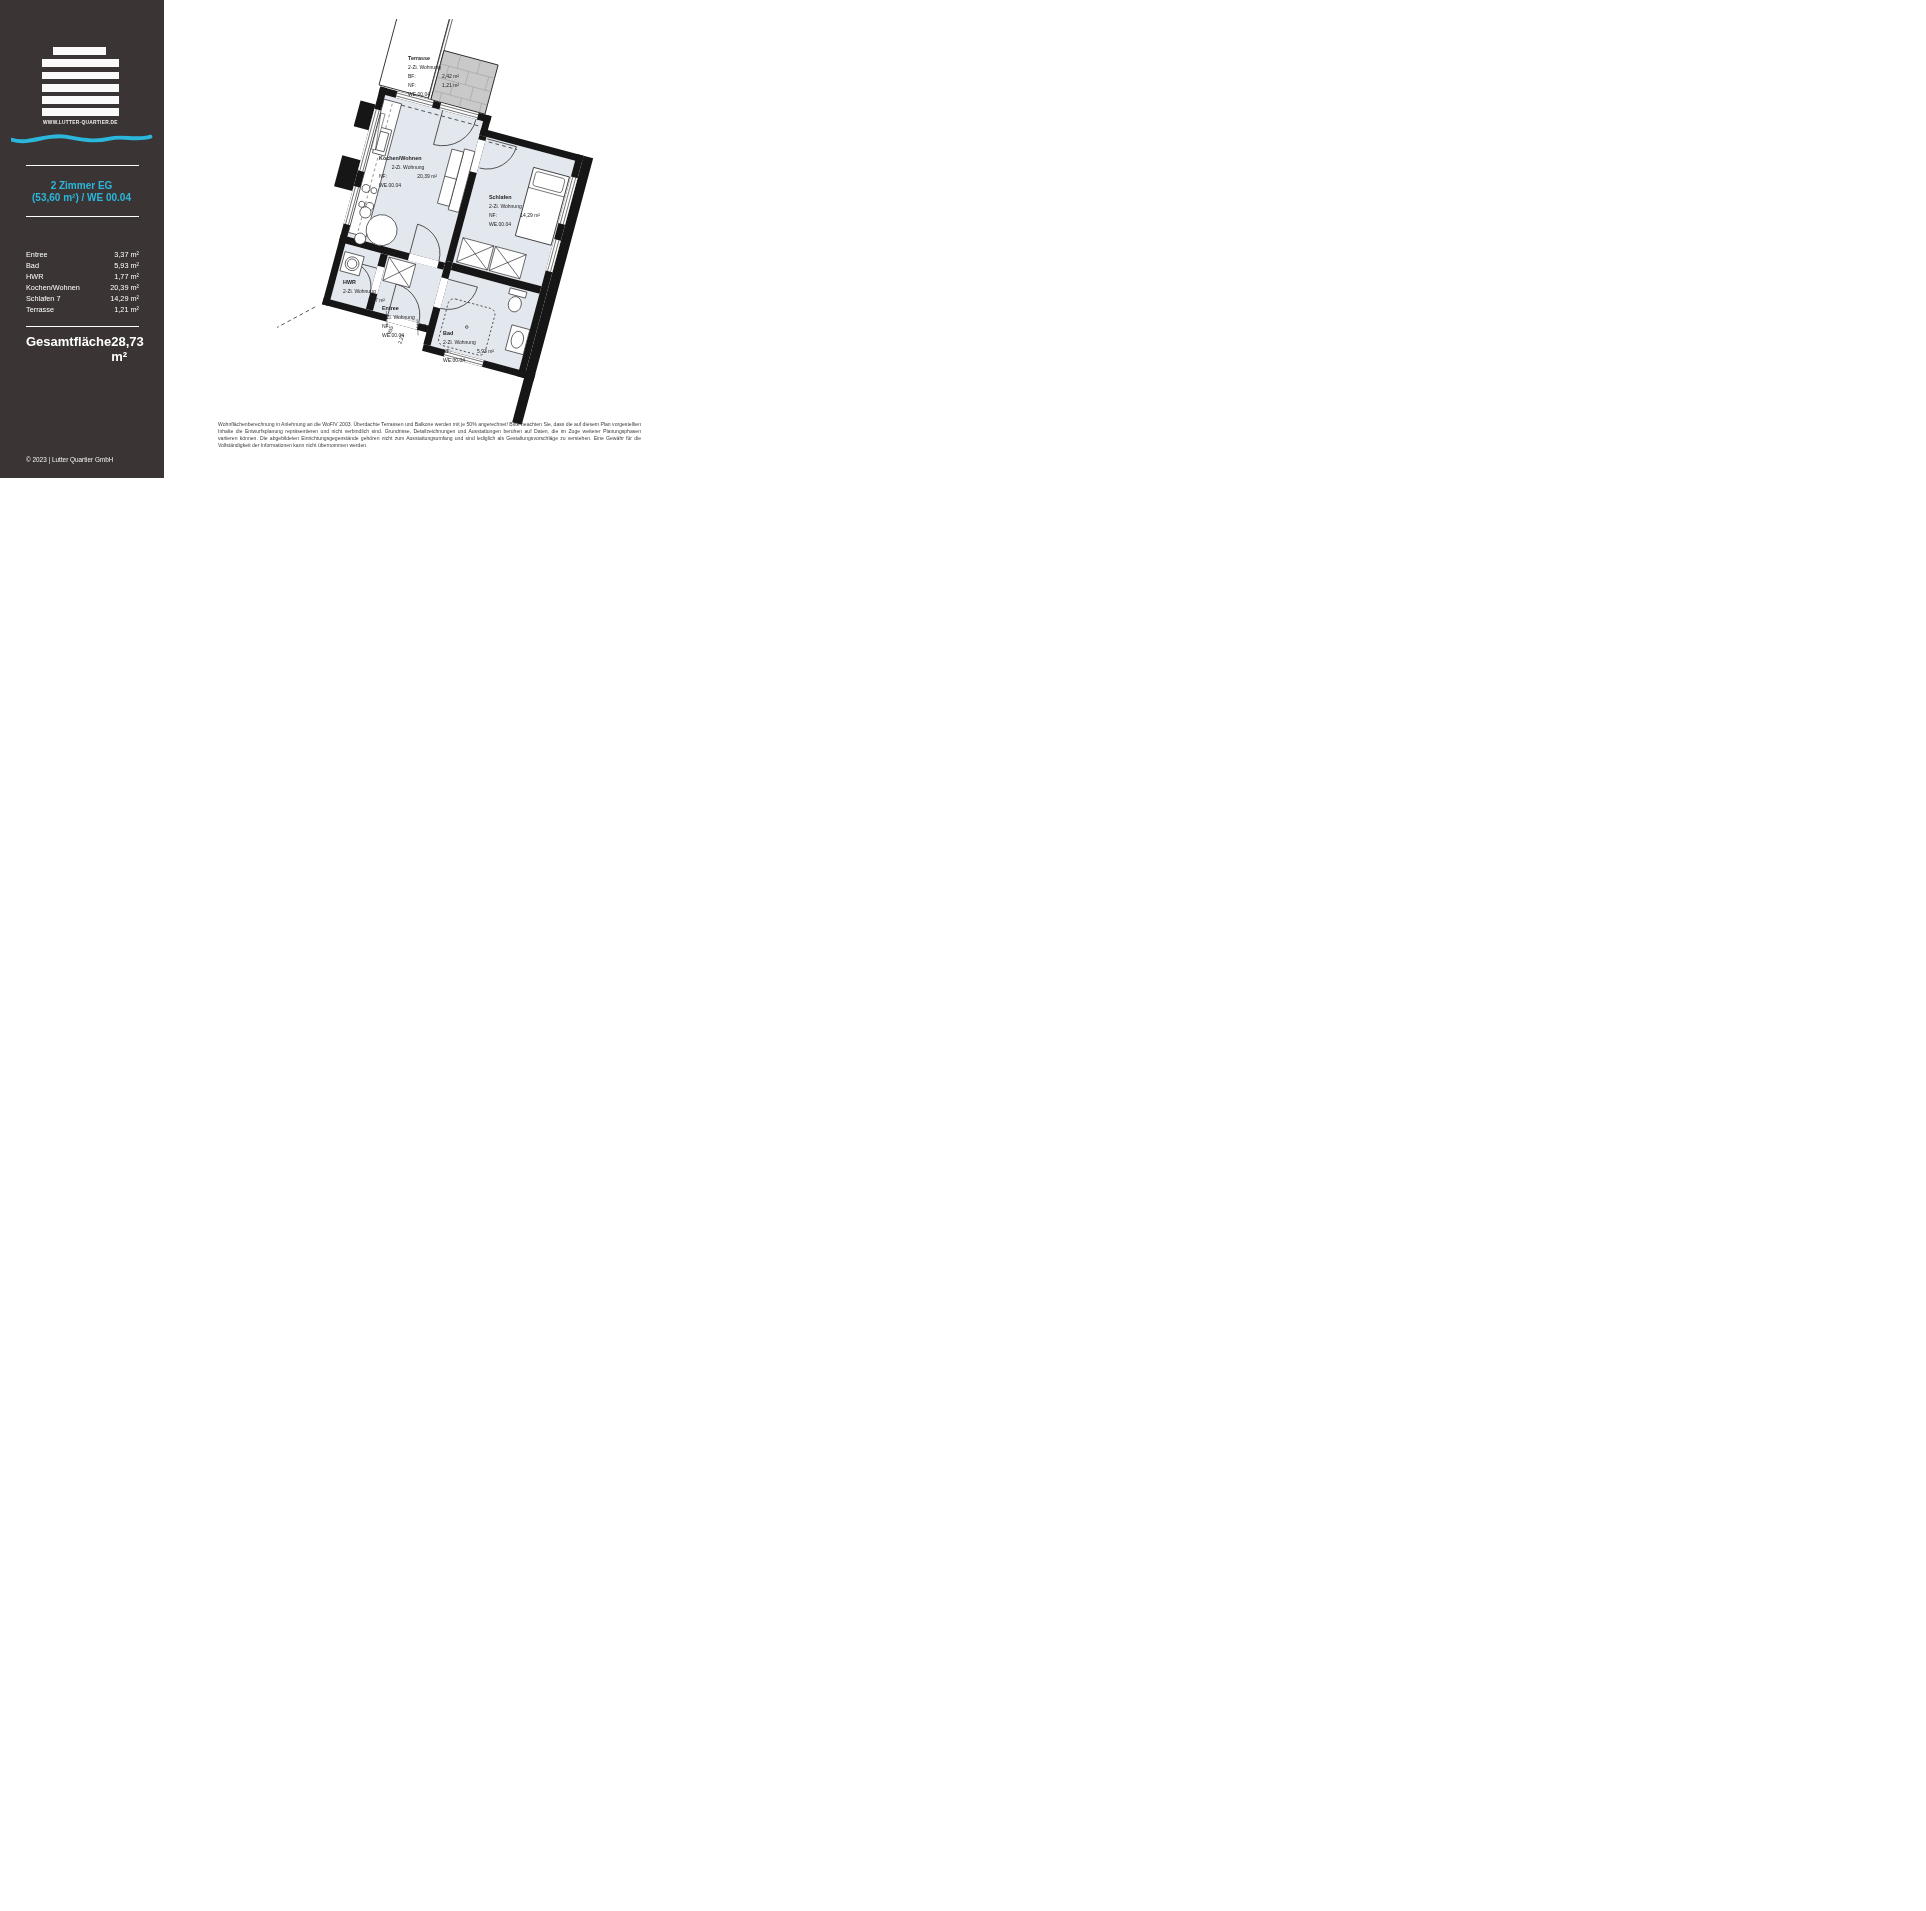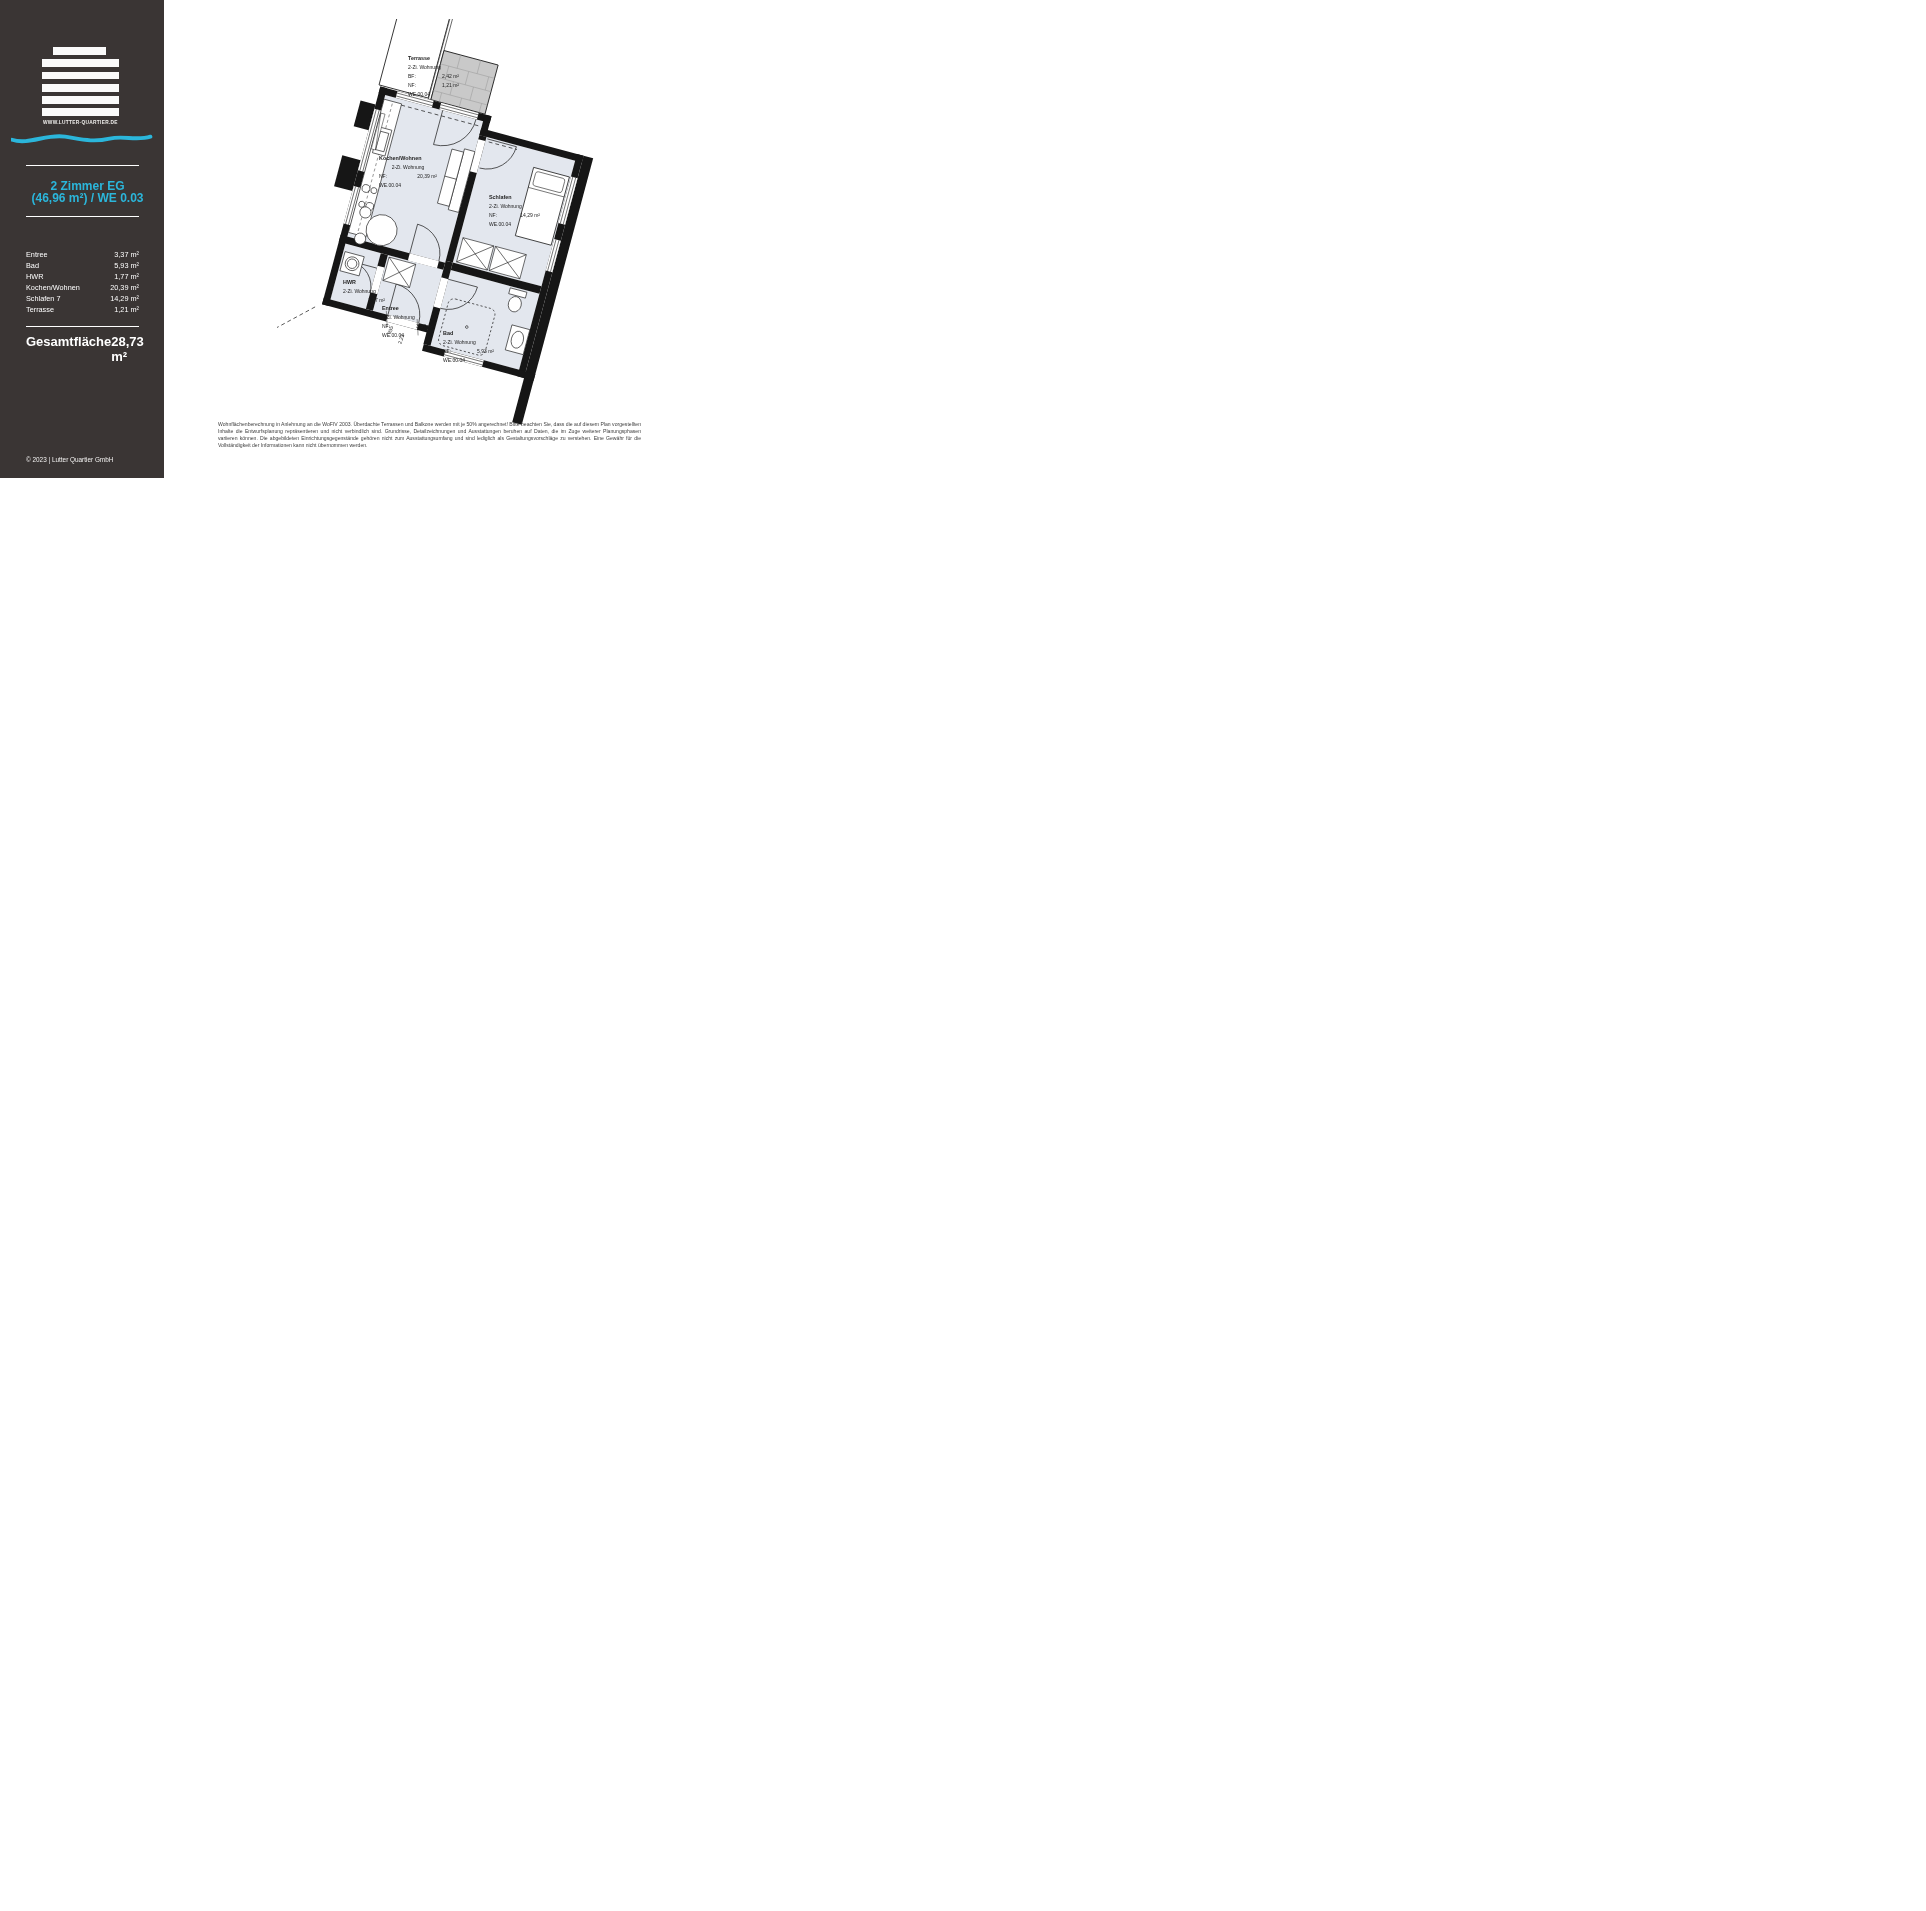--- a/index.html
+++ b/index.html
@@ -8,22 +8,22 @@
 
   
   .sidebar { position:absolute; left:0; top:0; width:164px; height:478px; background:#3a3534; }
   .logo { position:absolute; left:42px; top:47px; width:77px; }
   .logo .bar { background:#fafafa; height:7.7px; width:77px; margin-bottom:4.6px; }
   .logo .bar.short { width:53px; margin-left:10.8px; }
   .site-url { position:absolute; left:43px; top:120px; color:#efeeec; font-size:4.8px;
     font-weight:bold; letter-spacing:0.3px; }
   .wave { position:absolute; left:10.8px; top:129px; }
   .hr { position:absolute; left:26px; width:113px; height:1.2px; background:#ffffff; }
-  .apt-title { position:absolute; left:21px; top:180px; width:133px; text-align:center;
-    font-size:12px; font-weight:bold; line-height:12px; }
+  .apt-title { position:absolute; left:15px; top:180px; width:133px; text-align:center;
+    font-size:10px; font-weight:bold; line-height:12px; }
   .room-list { position:absolute; left:26px; top:250px; width:113px; }
   .room-row { display:flex; justify-content:space-between; color:#ffffff; font-size:7.3px;
     height:11px; align-items:baseline; }
   .total-row { position:absolute; left:26px; top:334px; width:113px; display:flex;
     justify-content:space-between; color:#ffffff; font-size:13px; font-weight:bold; }
   .copyright { position:absolute; left:26px; top:456px; color:#f3f2f1; font-size:6.4px; }
 
   
   .plan-svg { position:absolute; left:277px; top:19px; width:345px; height:431px; }
   .plan-label { position:absolute; width:51px; color:#1d1d1d; font-size:5px; line-height:8.9px; }
@@ -47,21 +47,21 @@
     <div class="bar"></div>
   </div>
   <div class="site-url">WWW.LUTTER-QUARTIER.DE</div>
   <svg class="wave" width="142" height="17.7" viewBox="0 0 368 46">
     <path d="M2,28 C46,42 92,12 140,20 C184,27 212,35 256,25 C292,17 326,31 362,20" fill="none" stroke="#2bb6db" stroke-width="10" stroke-linecap="round"></path>
   </svg>
 
   <div class="hr" style="top:165px"></div>
   <div class="apt-title" style="color:#2bb6db">
     <div>2 Zimmer EG</div>
-    <div>(46,96 m²) / WE 0.03</div>
+    <div>(53,60 m²) / WE 00.04</div>
   </div>
   <div class="hr" style="top:216px"></div>
 
   <div class="room-list">
     <div class="room-row">
       <span>Entree</span>
       <span>3,37 m²</span>
     </div>
     <div class="room-row">
       <span>Bad</span>

